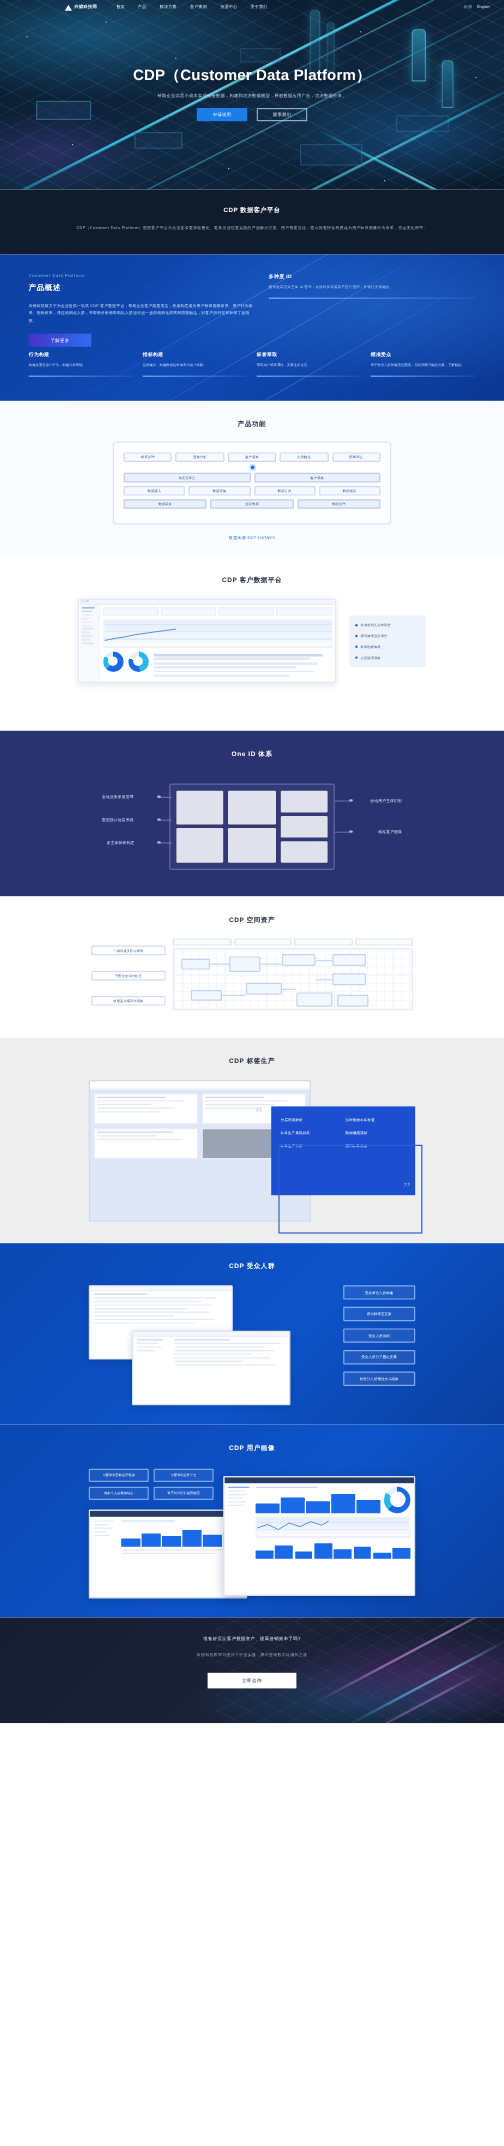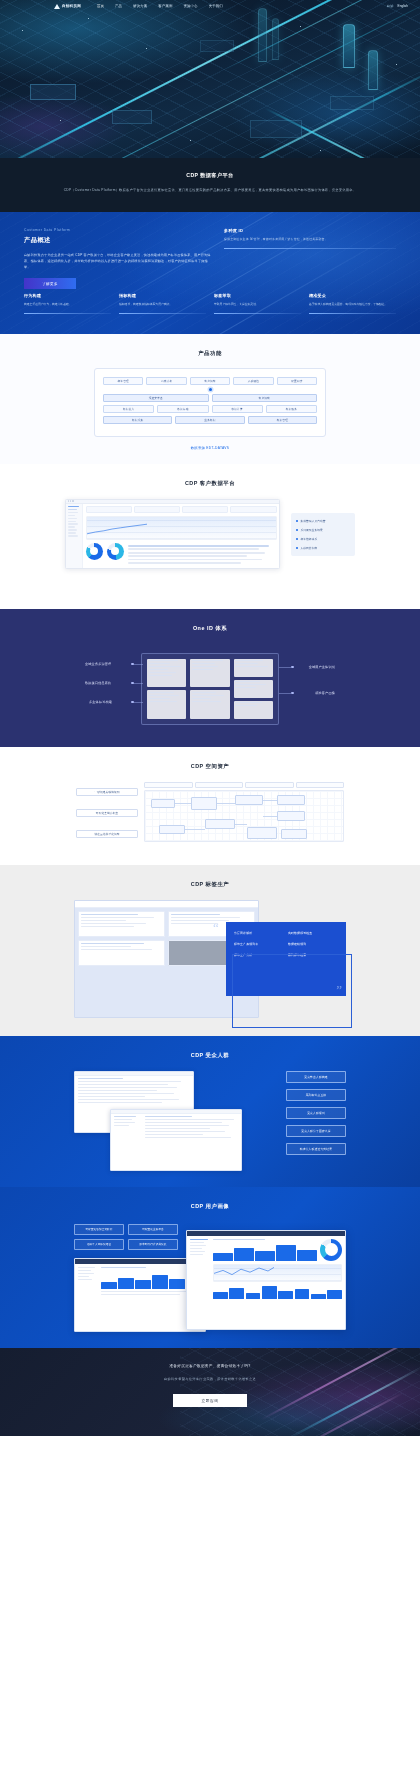--- a/index.html
+++ b/index.html
@@ -404,20 +404,28 @@
         <span class="nav-item">客户案例</span>
         <span class="nav-item">资源中心</span>
         <span class="nav-item">关于我们</span>
       </div>
       <div class="nav-right">
         <span class="nav-brand2">白鲸</span>
         <span class="nav-lang">English</span>
       </div>
     </nav>
 
+    <div class="hero-body">
+      <h1 class="hero-title">CDP（Customer Data Platform）</h1>
+      <p class="hero-sub">帮助企业以最小成本实现链接数据，构建和沉淀数据模型，释放数据应用广度，沉淀数据价值。</p>
+      <div class="hero-btns">
+        <button class="btn-primary">申请试用</button>
+        <button class="btn-ghost">联系我们</button>
+      </div>
+    </div>
   </section>
 
   <section class="intro">
     <h2>CDP 数据客户平台</h2>
     <p>CDP（Customer Data Platform）数据客户平台为企业提供更加轻量化、更具灵活性更实践的产品解决方案、用户视更灵活，更高效更快速构建成为用户标签画像行为体系，资金变化用率。</p>
   </section>
 
   <section class="overview">
     <div class="ov-art">
       <div class="ov-grid"></div>

